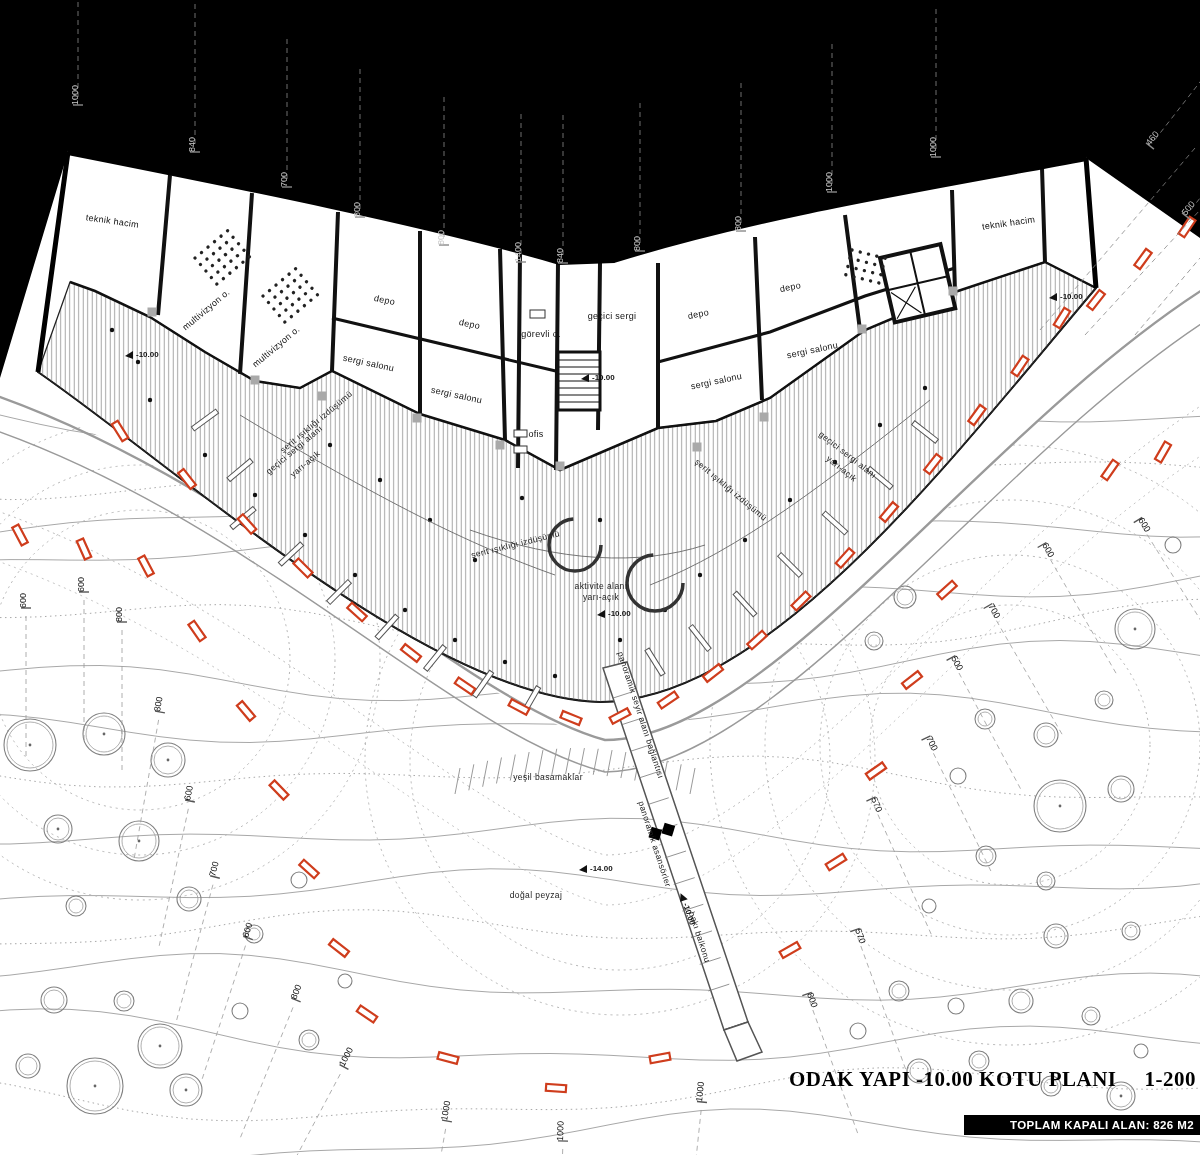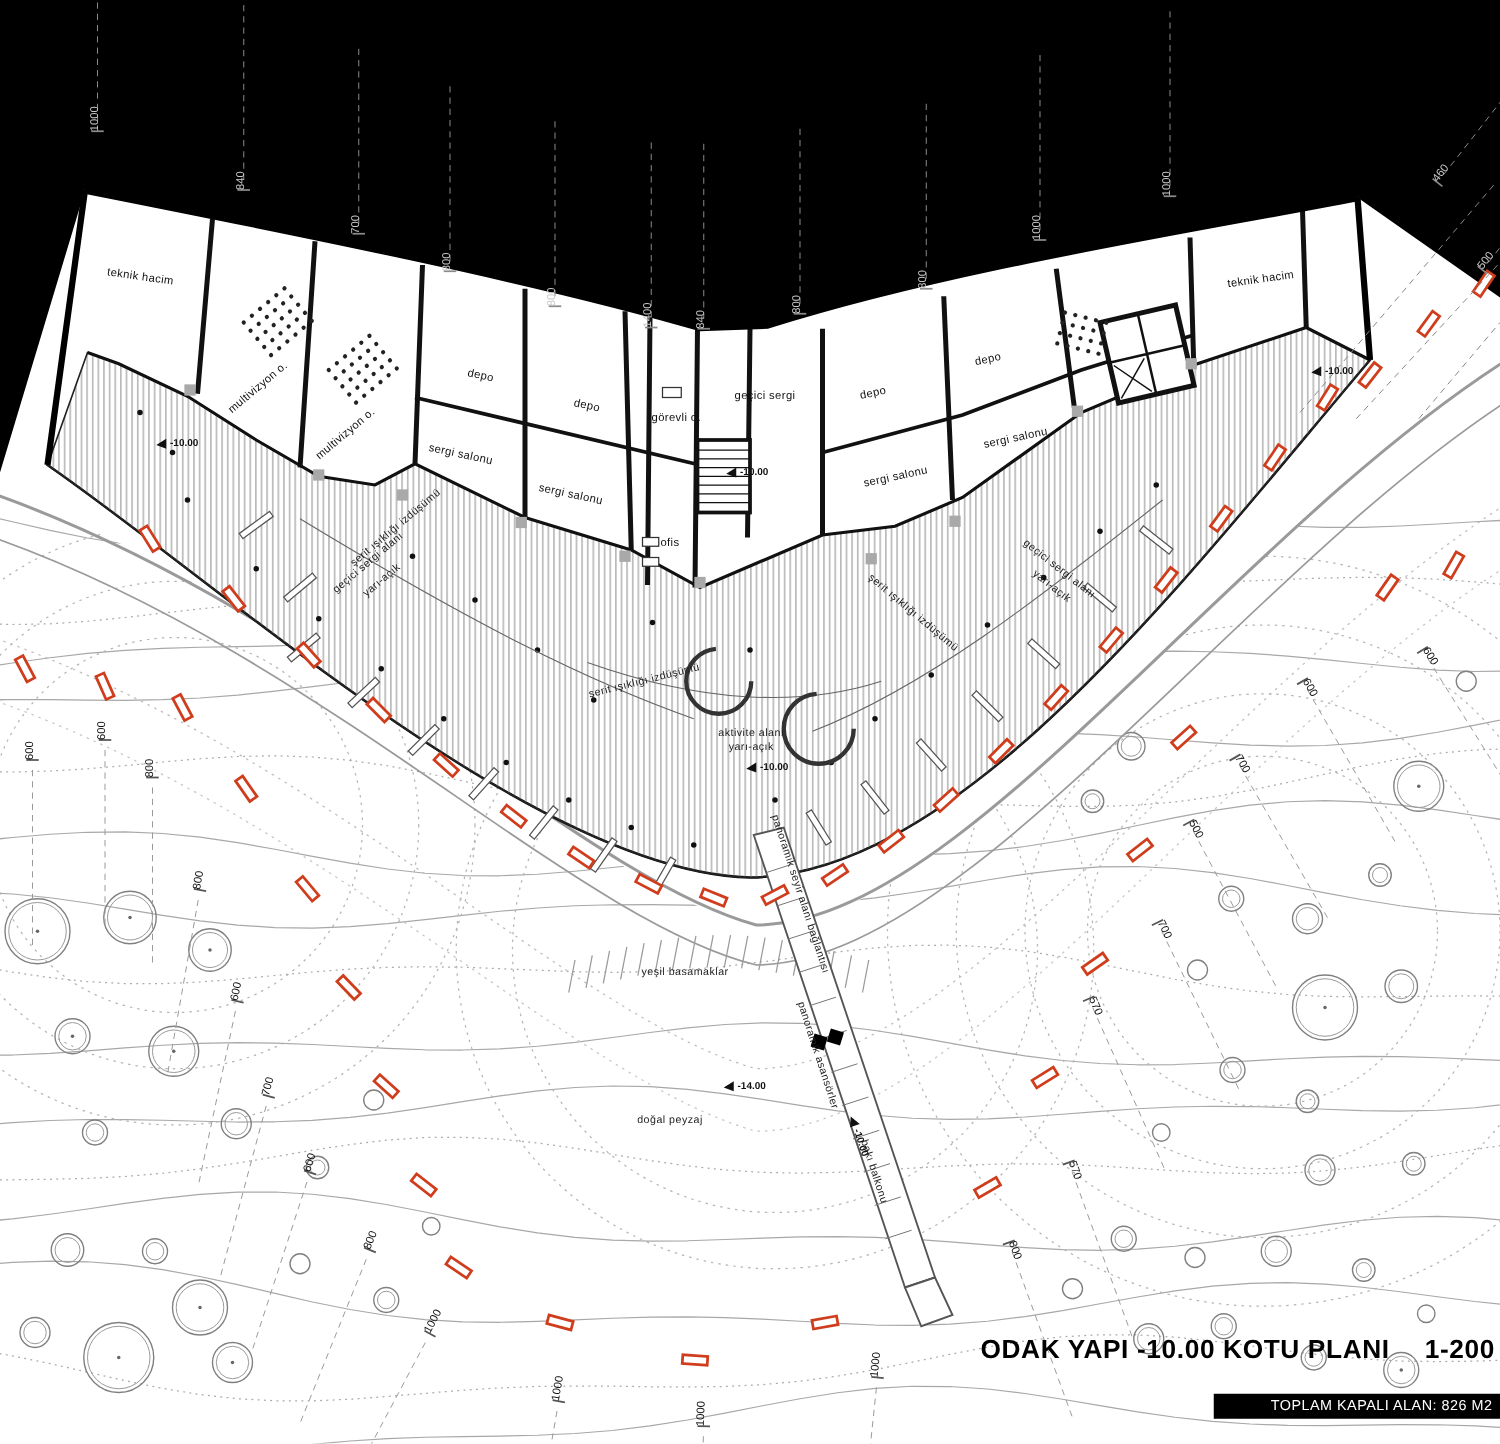--- a/index.html
+++ b/index.html
@@ -1,22 +1,22 @@
 <!DOCTYPE html>
 <html><head>
 <meta charset="utf-8">
 <style>
   html,body{margin:0;padding:0;background:#fff;}
   #stage{position:relative;width:1200px;height:1155px;overflow:hidden;background:#fff;
          font-family:"Liberation Sans", sans-serif;}
   #plan{position:absolute;inset:0;}
   .titleblock{position:absolute;right:0;bottom:20px;text-align:right;z-index:5;}
-  .titlerow{font-weight:bold;font-size:21px;color:#000;letter-spacing:.5px;padding-right:4px;white-space:nowrap;}
+  .titlerow{font-weight:bold;font-size:21px;color:#000;letter-spacing:.5px;padding-right:4px;white-space:nowrap;font-family:Liberation Serif, serif;}
   .titlerow .scale{margin-left:28px;}
-  .areabar{display:inline-block;background:#000;color:#fff;font-size:11.5px;font-weight:normal;
+  .areabar{display:inline-block;background:#000;color:#fff;font-size:11.5px;font-weight:bold;
            padding:4px 6px 4px 46px;margin-top:5px;letter-spacing:.4px;}
   text{font-family:"Liberation Sans", sans-serif;}
   .roomlbl{font-size:9px;fill:#111;letter-spacing:.3px;}
   .arealbl{font-size:8.5px;fill:#222;letter-spacing:.4px;}
   .elevlbl{font-size:8px;fill:#111;font-weight:bold;}
   .dimlbl{font-size:9px;}
 </style>
 </head>
 <body>
 

